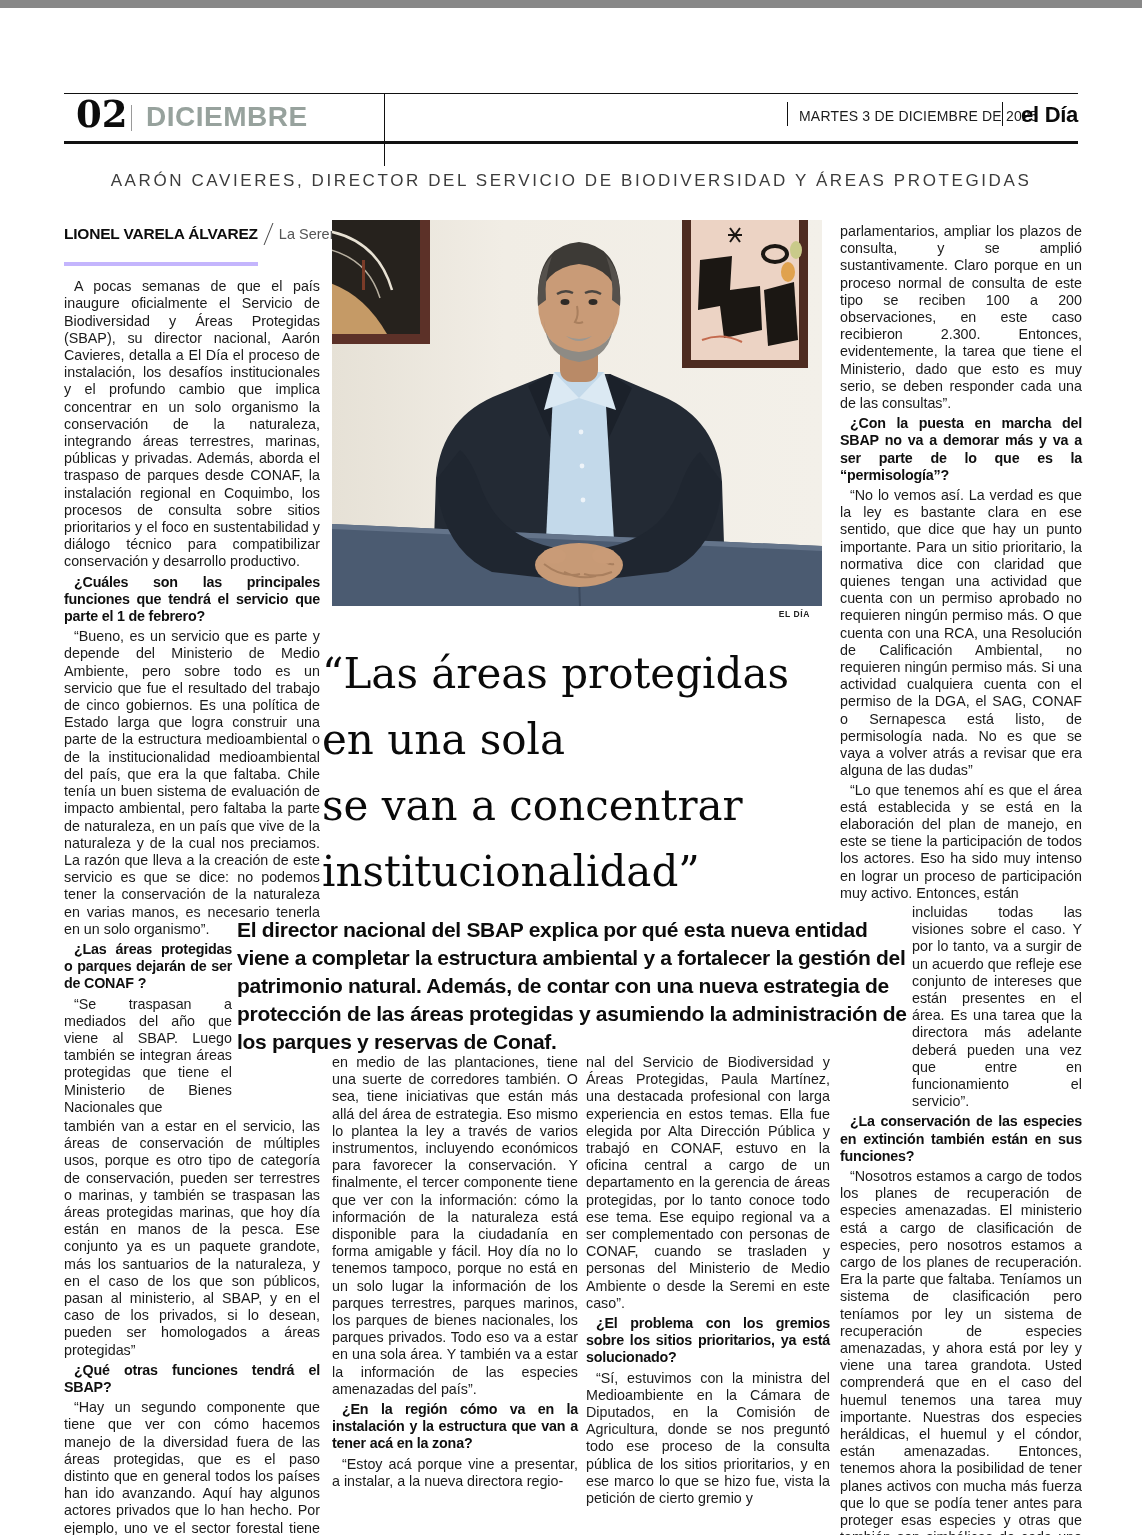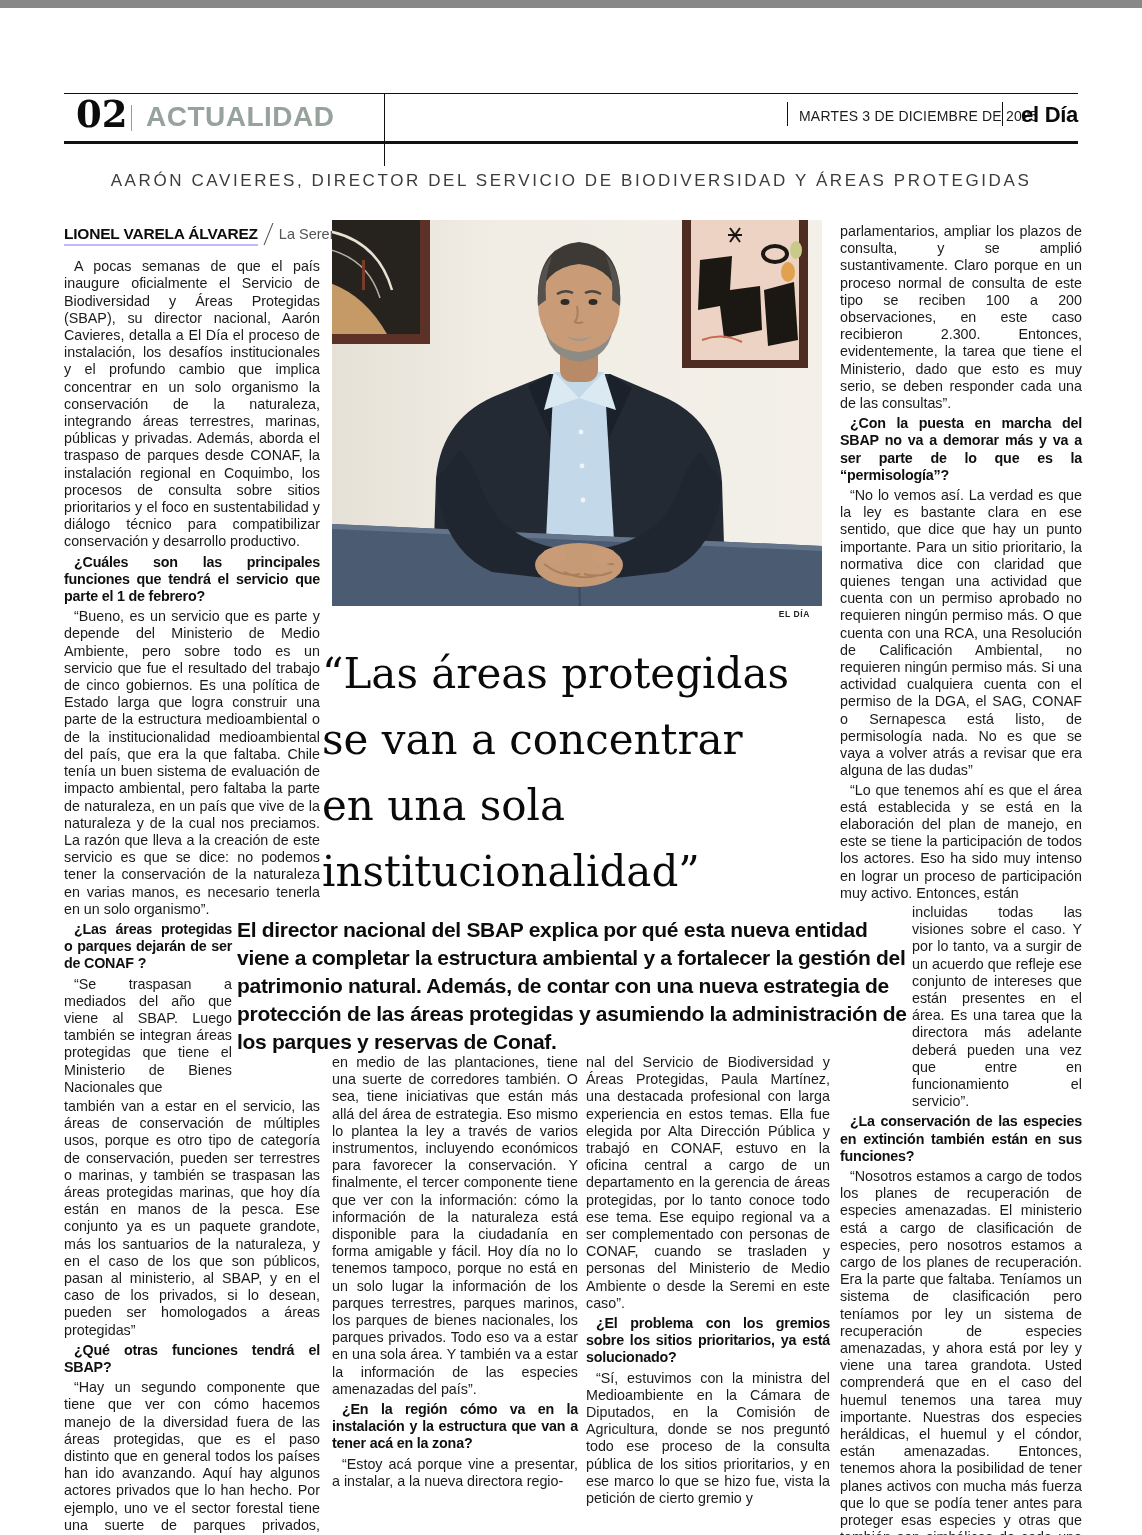--- a/index.html
+++ b/index.html
@@ -31,21 +31,21 @@
   .col4{left:840px;top:215px;width:242px;}
   .col p{margin:0 0 2px 0;}
   .col p.a{text-indent:10px;}
   .col p.q{font-weight:700;letter-spacing:-.2px;text-indent:10px;margin:3px 0 3px 0;color:#0f0f0f;}
   .col1 .narrow{width:168px;}
   .col4 .narrow{margin-left:72px;width:170px;}
 
   
   .byline{margin:2px 0 12px 0;white-space:nowrap;}
   .byline .author{display:inline-block;font-weight:700;font-size:15.5px;letter-spacing:-.2px;
-                  color:#0c0c0c;border-bottom:2px solid #c4b5fd;padding-bottom:2px;}
+                  color:#0c0c0c;border-bottom:4px solid #c4b5fd;padding-bottom:20px;}
   .byline .slash{display:inline-block;width:1px;height:22px;background:#444;
                  transform:skewX(-22deg);margin:0 10px -6px 10px;}
   .byline .place{font-size:14.5px;color:#555;}
 
   
   .photo{position:absolute;left:332px;top:212px;width:490px;height:386px;z-index:2;}
   .photo svg{display:block;}
   .photo-credit{position:absolute;left:332px;top:601px;width:478px;text-align:right;
                 font-size:8.5px;font-weight:700;letter-spacing:.6px;color:#222;z-index:2;}
 
@@ -59,21 +59,21 @@
          font-weight:700;font-size:21px;line-height:28px;letter-spacing:-.3px;color:#0c0c0c;}
 </style>
 </head>
 <body>
 
 <div class="page">
 
   <div class="rule-top"></div>
   <div class="page-num">02</div>
   <div class="hdr-sep"></div>
-  <div class="section-title">ACTUALIDAD</div>
+  <div class="section-title">DICIEMBRE</div>
   <div class="hdr-vrule"></div>
   <div class="date-bar"></div>
   <div class="issue-date">MARTES 3 DE DICIEMBRE DE 2025</div>
   <div class="mast-bar"></div>
   <div class="masthead">el Día</div>
   <div class="rule-bottom"></div>
 
   <div class="kicker">AARÓN CAVIERES, DIRECTOR DEL SERVICIO DE BIODIVERSIDAD Y ÁREAS PROTEGIDAS</div>
 
   <div class="col col1">
@@ -169,22 +169,22 @@
         <path d="M212,344 q18,14 36,10 M232,352 q16,8 32,4 M252,354 q14,4 28,-2 M266,336 q10,10 16,8" stroke="#a97f5e" stroke-width="2" fill="none"></path>
         <ellipse cx="222" cy="336" rx="12" ry="8" fill="#c99b77"></ellipse>
         <ellipse cx="272" cy="336" rx="12" ry="8" fill="#c99b77"></ellipse>
       </g>
     </svg>
   </div>
   <div class="photo-credit">EL DÍA</div>
 
   <div class="pull-quote">
     <div>“Las áreas protegidas</div>
+    <div>en una sola</div>
     <div>se van a concentrar</div>
-    <div>en una sola</div>
     <div>institucionalidad”</div>
   </div>
 
   <div class="intro">
     <span>El director nacional del SBAP explica por qué esta nueva entidad viene a completar la estructura ambiental y a fortalecer la gestión del patrimonio natural. Además, de contar con una nueva estrategia de protección de las áreas protegidas y asumiendo la administración de los parques y reservas de Conaf.</span>
   </div>
 
   <div class="col col2">
     <p>en medio de las plantaciones, tiene una suerte de corredores también. O sea, tiene iniciativas que están más allá del área de estrategia. Eso mismo lo plantea la ley a través de varios instrumentos, incluyendo económicos para favorecer la conservación. Y finalmente, el tercer componente tiene que ver con la información: cómo la información de la naturaleza está disponible para la ciudadanía en forma amigable y fácil. Hoy día no lo tenemos tampoco, porque no está en un solo lugar la información de los parques terrestres, parques marinos, los parques de bienes nacionales, los parques privados. Todo eso va a estar en una sola área. Y también va a estar la información de las especies amenazadas del país”.</p>
     <p class="q">¿En la región cómo va en la instalación y la estructura que van a tener acá en la zona?</p>

